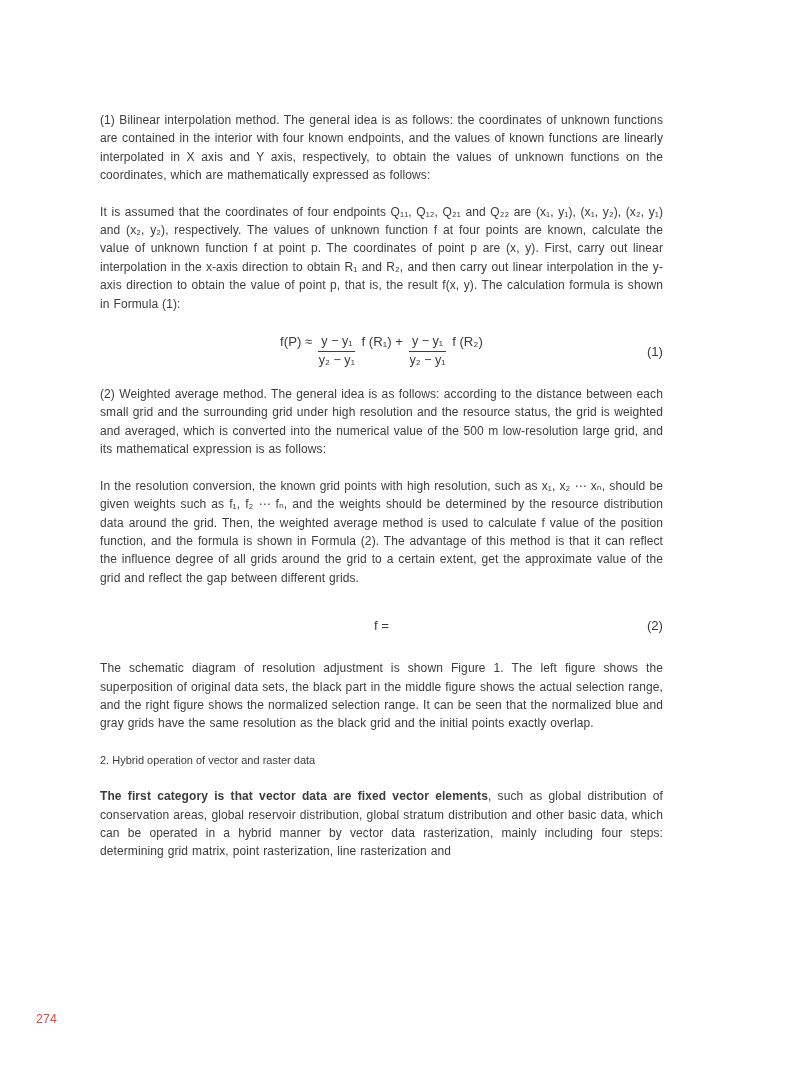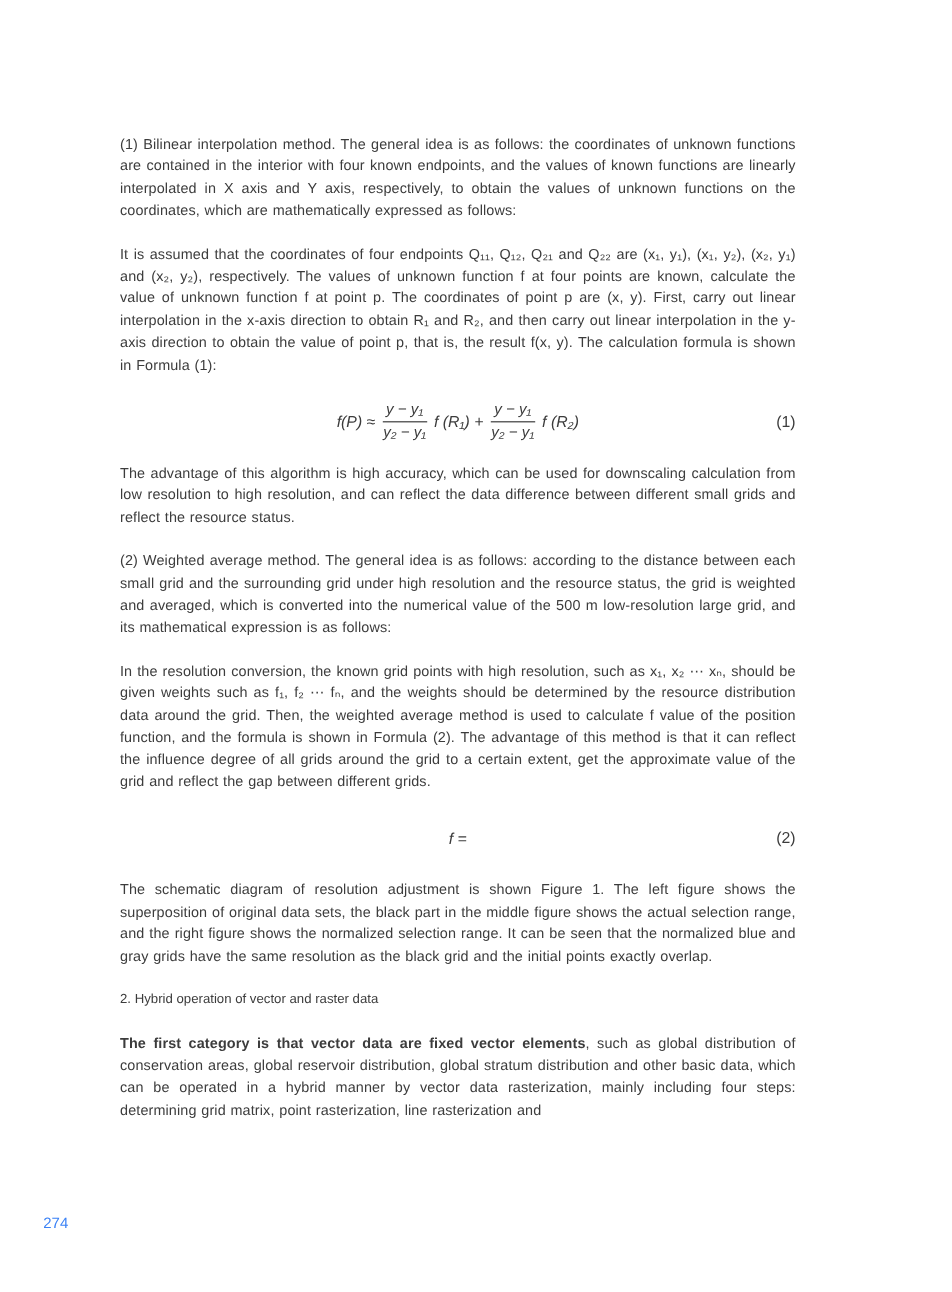--- a/index.html
+++ b/index.html
@@ -42,24 +42,22 @@
   .formula-row {
     position: relative;
     display: flex;
     justify-content: center;
     align-items: center;
     margin: 16px 0 14px 0;
     min-height: 40px;
   }
   .formula-body {
     display: inline-flex;
-    align-items: center;
     gap: 5px;
     font-size: 13.2px;
-    font-style: italic;
   }
   .frac {
     display: inline-flex;
     flex-direction: column;
     align-items: center;
     font-size: 12.6px;
     line-height: 1.2;
     margin: 0 1px;
   }
   .frac .num {
@@ -73,21 +71,21 @@
     top: 50%;
     transform: translateY(-50%);
     font-size: 13.2px;
     font-style: normal;
   }
   .page-number {
     position: absolute;
     left: 36px;
     top: 1012px;
     font-size: 12.5px;
-    color: #3b82f6;
+    color: #ef4444;
   }
 </style>
 </head>
 <body>
 
 <div class="page">
   <main class="content">
 
     <p class="para">(1) Bilinear interpolation method. The general idea is as follows: the coordinates of unknown functions are contained in the interior with four known endpoints, and the values of known functions are linearly interpolated in X axis and Y axis, respectively, to obtain the values of unknown functions on the coordinates, which are mathematically expressed as follows:</p>
 
@@ -103,21 +101,20 @@
         <span>f (R₁) +</span>
         <span class="frac">
           <span class="num">y − y₁</span>
           <span class="den">y₂ − y₁</span>
         </span>
         <span>f (R₂)</span>
       </span>
       <span class="eq-number">(1)</span>
     </div>
 
-    <p class="para">The advantage of this algorithm is high accuracy, which can be used for downscaling calculation from low resolution to high resolution, and can reflect the data difference between different small grids and reflect the resource status.</p>
 
     <p class="para">(2) Weighted average method. The general idea is as follows: according to the distance between each small grid and the surrounding grid under high resolution and the resource status, the grid is weighted and averaged, which is converted into the numerical value of the 500 m low-resolution large grid, and its mathematical expression is as follows:</p>
 
     <p class="para">In the resolution conversion, the known grid points with high resolution, such as x₁, x₂ ⋯ xₙ, should be given weights such as f₁, f₂ ⋯ fₙ, and the weights should be determined by the resource distribution data around the grid. Then, the weighted average method is used to calculate f value of the position function, and the formula is shown in Formula (2). The advantage of this method is that it can reflect the influence degree of all grids around the grid to a certain extent, get the approximate value of the grid and reflect the gap between different grids.</p>
 
     <div class="formula-row">
       <span class="formula-body">
         <span>f =</span>
       </span>
       <span class="eq-number">(2)</span>

